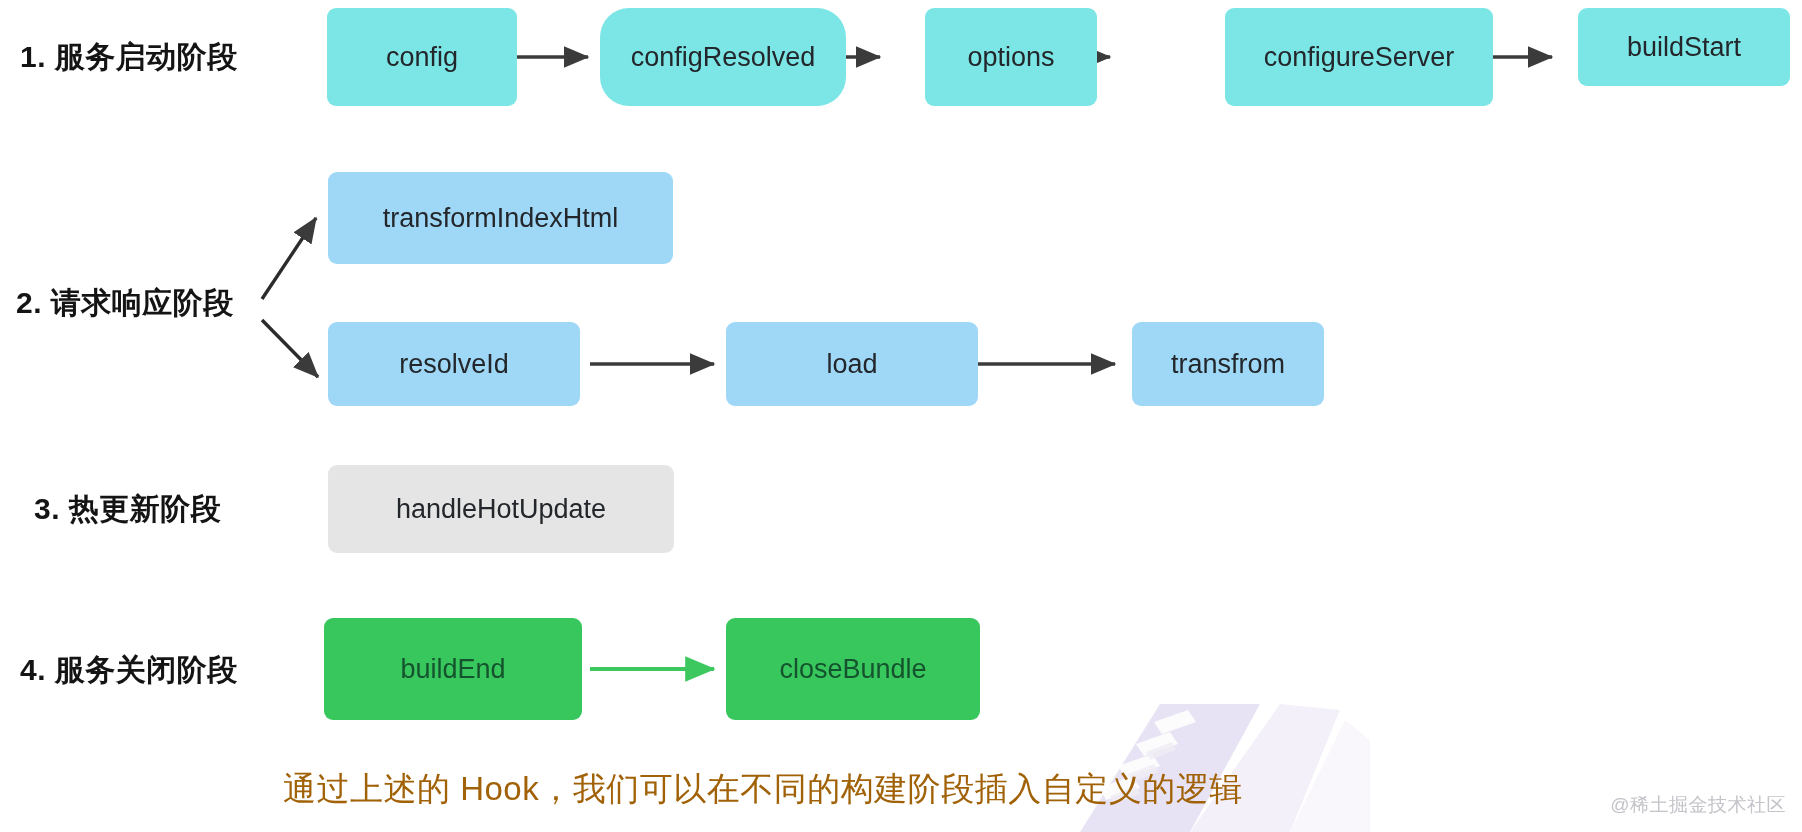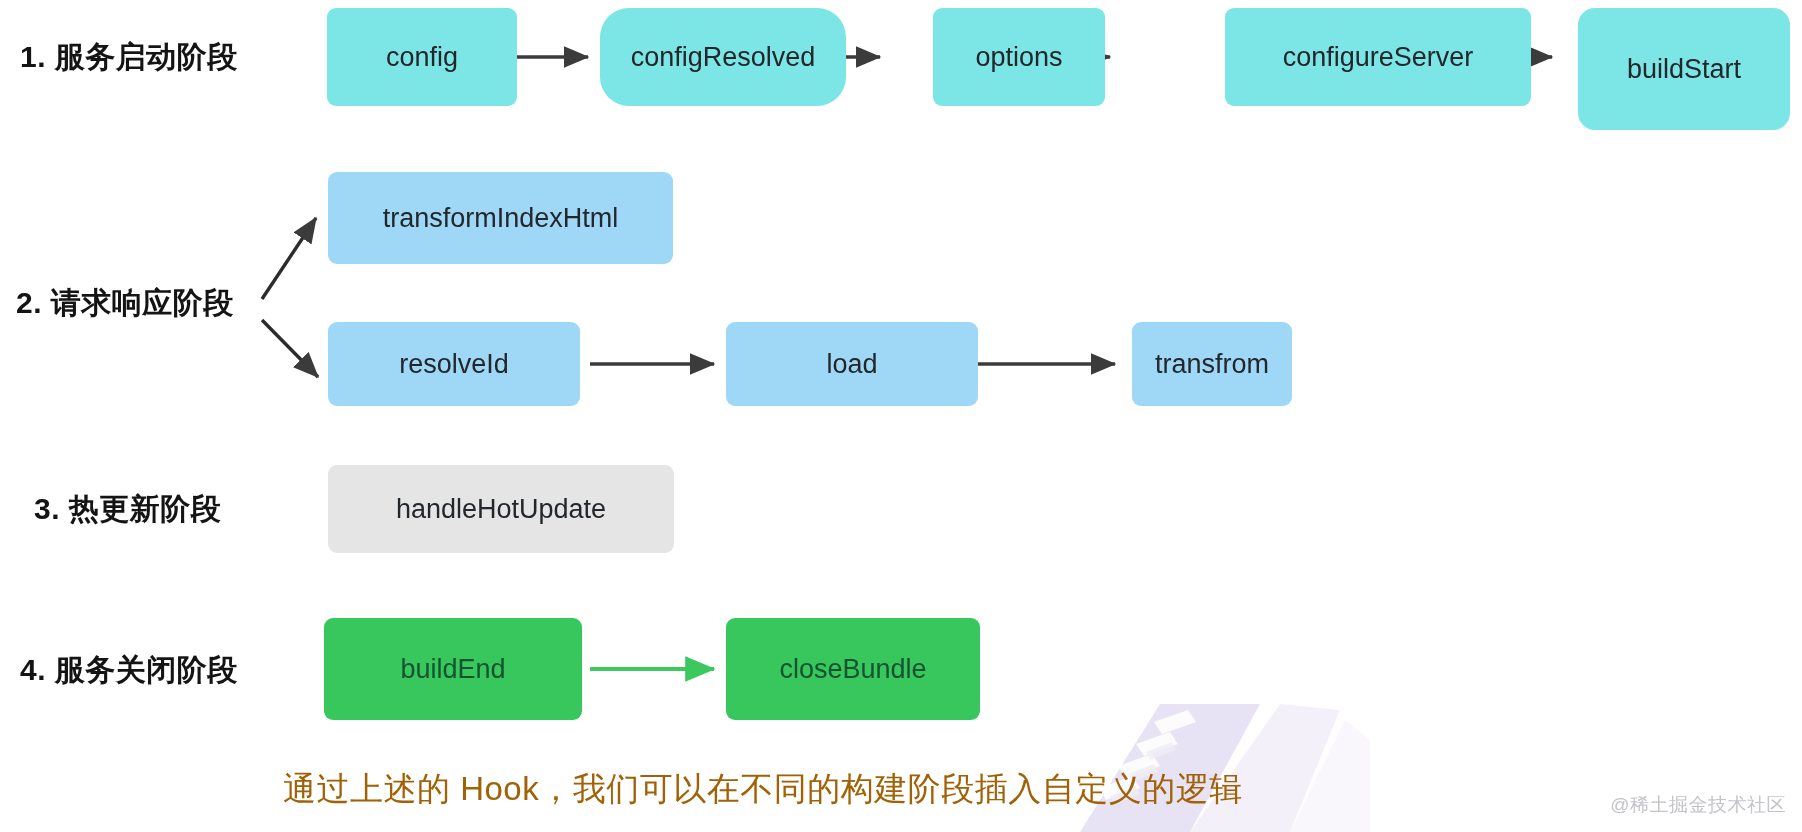--- a/index.html
+++ b/index.html
@@ -145,35 +145,35 @@
       <line x1="590" y1="669" x2="714" y2="669"></line>
     </g>
   </svg>
 
   <div class="stage-label" style="left:20px; top:42px;">1. 服务启动阶段</div>
 
   <div class="hook-box cyan" style="left:327px; top:8px; width:190px; height:98px;">config</div>
 
   <div class="hook-box cyan" style="left:600px; top:8px; width:246px; height:98px;border-radius:29px;">configResolved</div>
 
-  <div class="hook-box cyan" style="left:925px; top:8px; width:172px; height:98px;margin-left:8px;">options</div>
+  <div class="hook-box cyan" style="left:925px; top:8px; width:172px; height:98px;">options</div>
 
-  <div class="hook-box cyan" style="left:1225px; top:8px; width:306px; height:98px;">configureServer</div>
+  <div class="hook-box cyan" style="left:1225px; top:8px; width:268px; height:98px;">configureServer</div>
 
-  <div class="hook-box cyan" style="left:1578px; top:8px; width:212px; height:122px;border-radius:17px;">buildStart</div>
+  <div class="hook-box cyan" style="left:1578px; top:8px; width:212px; height:78px;">buildStart</div>
 
   <div class="stage-label" style="left:16px; top:288px;">2. 请求响应阶段</div>
 
   <div class="hook-box blue" style="left:328px; top:172px; width:345px; height:92px;">transformIndexHtml</div>
 
   <div class="hook-box blue" style="left:726px; top:322px; width:252px; height:84px;">load</div>
 
   <div class="hook-box blue" style="left:328px; top:322px; width:252px; height:84px;">resolveId</div>
 
-  <div class="hook-box blue" style="left:1132px; top:322px; width:160px; height:84px;">transfrom</div>
+  <div class="hook-box blue" style="left:1132px; top:322px; width:192px; height:84px;">transfrom</div>
 
   <div class="stage-label" style="left:25px; top:494px;margin-left:9px;">3. 热更新阶段</div>
 
   <div class="hook-box amber" style="left:328px; top:465px; width:346px; height:88px;">handleHotUpdate</div>
 
   <div class="stage-label" style="left:20px; top:655px;">4. 服务关闭阶段</div>
 
   <div class="hook-box green" style="left:324px; top:618px; width:258px; height:102px;">buildEnd</div>
 
   <div class="hook-box green" style="left:726px; top:618px; width:254px; height:102px;">closeBundle</div>

